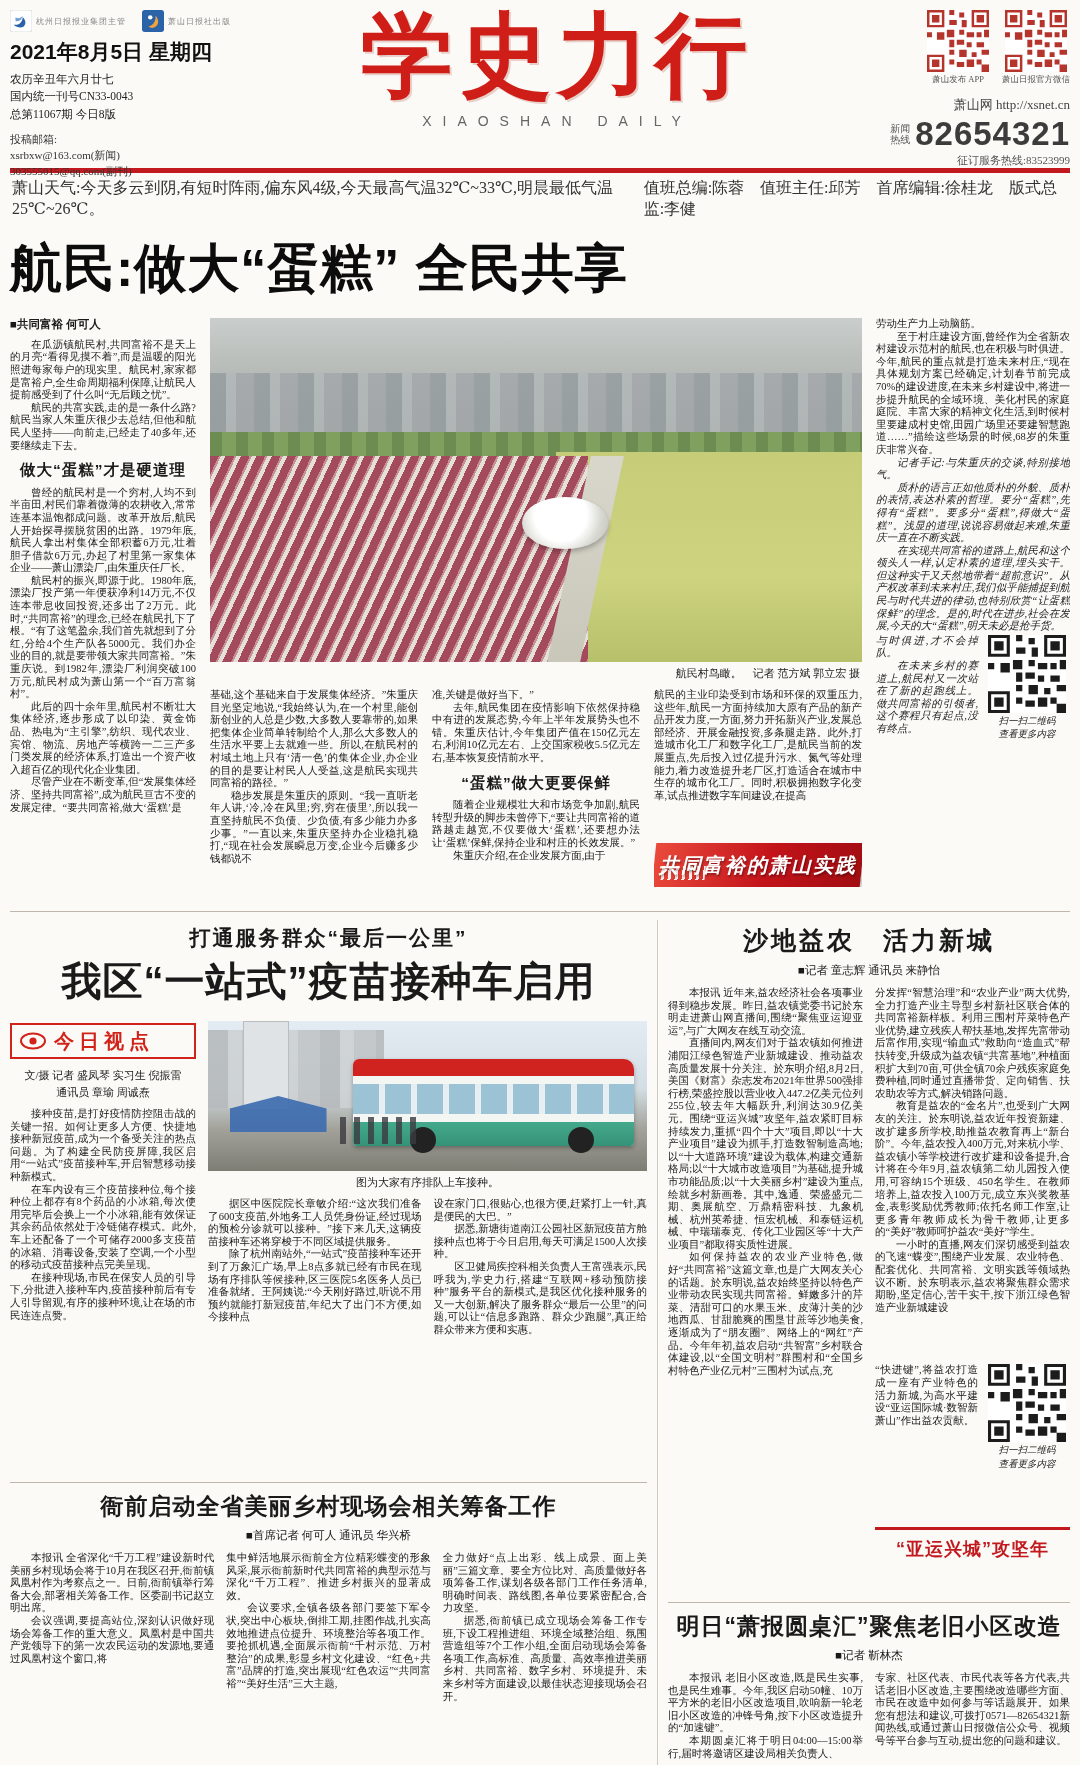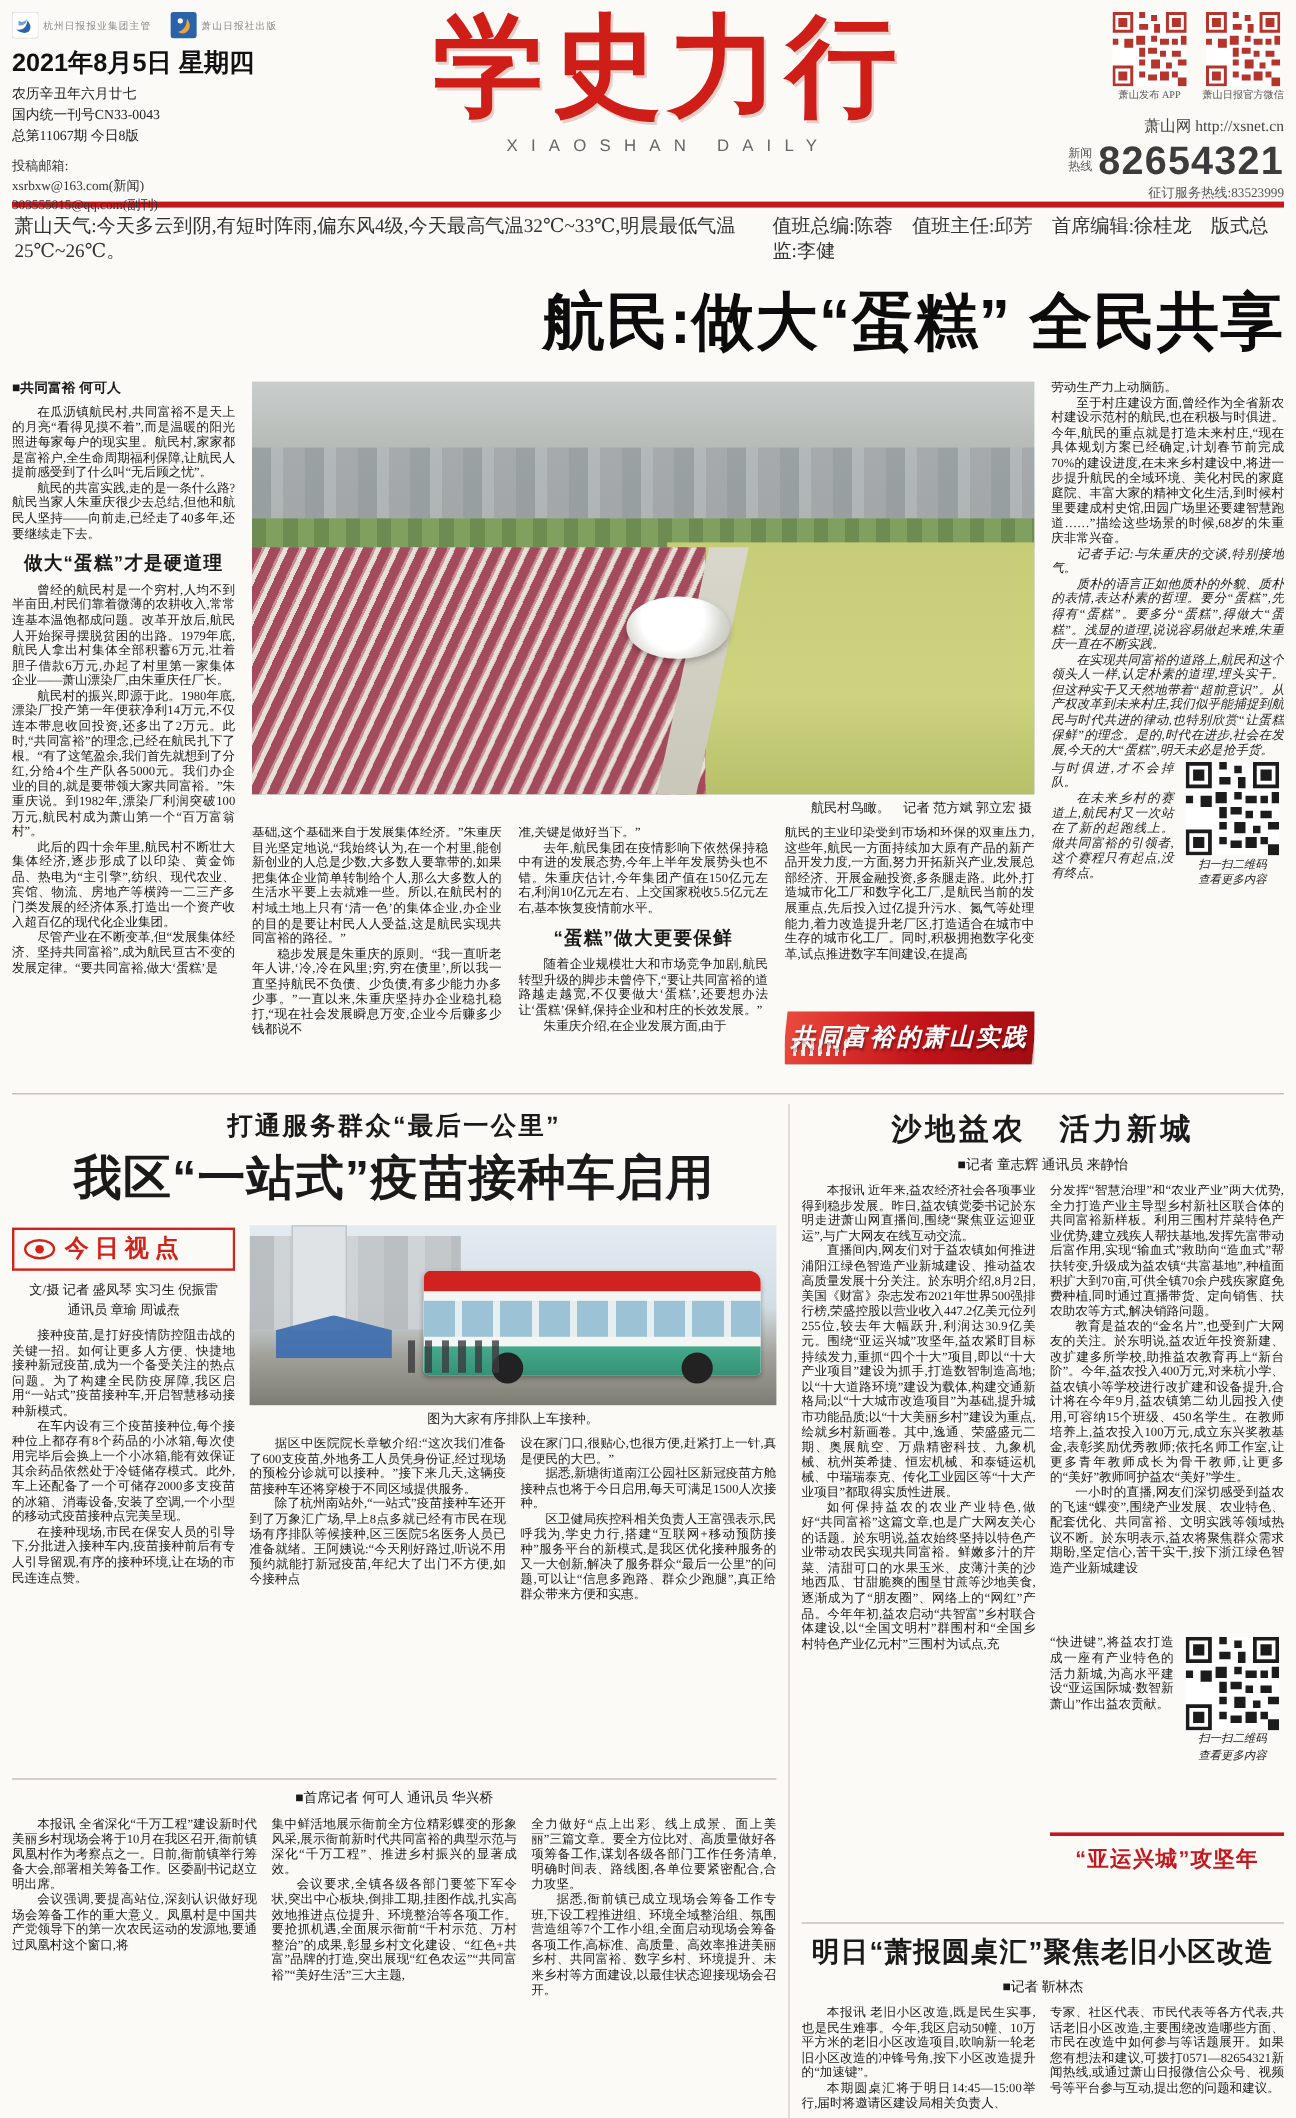--- a/index.html
+++ b/index.html
@@ -39,21 +39,21 @@
   .para.byl{text-indent:0;font-weight:700;font-family:"Liberation Sans","DejaVu Sans",sans-serif;font-size:11.5px;margin-bottom:7px;}
   .para.sub{text-indent:0;text-align:center;font-family:"Liberation Sans","DejaVu Sans",sans-serif;
             font-weight:800;font-size:15.5px;margin:9px 0 7px;letter-spacing:1px;}
   .para.kai{font-style:italic;color:#222;}
   .caption{font-size:11px;color:#222;margin:4px 2px 8px;}
   .caption.r{text-align:right;}
   .caption.c{text-align:center;}
   .hdiv{border:none;border-top:1px solid #bdb6a9;margin:9px 0 8px;}
   
   .lead-headline{font-family:"Liberation Sans","DejaVu Sans",sans-serif;font-weight:900;font-size:52px;
-                 text-align:right;margin:10px 0 14px;letter-spacing:1px;color:#0c0c0c;}
+                 text-align:left;margin:10px 0 14px;letter-spacing:1px;color:#0c0c0c;}
   .lead-cols{display:flex;gap:14px;}
   .sidecol{width:186px;height:584px;}
   .col5{width:194px;height:584px;}
   .lead-mid{flex:1;min-width:0;}
   .photo-lead{position:relative;height:344px;overflow:hidden;background:linear-gradient(180deg,#c9cdcc 0%,#b6bbb7 16%,#a2a7a1 30%,#a8b19e 36%);}
   .pl-city{position:absolute;top:16%;left:0;right:0;height:17%;opacity:.85;
            background:repeating-linear-gradient(90deg,#969da0 0 16px,#b2b7b8 16px 26px,#a3a7aa 26px 44px);}
   .pl-green{position:absolute;top:33%;left:0;right:0;height:7%;
            background:repeating-linear-gradient(90deg,#6d8c52 0 12px,#7fa05e 12px 26px);}
   .pl-field{position:absolute;right:0;top:39%;width:47%;height:61%;
@@ -329,20 +329,21 @@
                   <p class="para cont">设在家门口,很贴心,也很方便,赶紧打上一针,真是便民的大巴。”</p>
                   <p class="para p">据悉,新塘街道南江公园社区新冠疫苗方舱接种点也将于今日启用,每天可满足1500人次接种。</p>
                   <p class="para p">区卫健局疾控科相关负责人王富强表示,民呼我为,学史力行,搭建“互联网+移动预防接种”服务平台的新模式,是我区优化接种服务的又一大创新,解决了服务群众“最后一公里”的问题,可以让“信息多跑路、群众少跑腿”,真正给群众带来方便和实惠。</p>
                 </div>
             </div>
           </div>
         </div>
       </div>
       <hr class="hdiv">
       <div>
+        <div class="headline4">衙前启动全省美丽乡村现场会相关筹备工作</div>
         <div class="byline-c">■首席记者 何可人 通讯员 华兴桥</div>
         <div class="ya-cols">
           <div class="col">
               <p class="para p">本报讯 全省深化“千万工程”建设新时代美丽乡村现场会将于10月在我区召开,衙前镇凤凰村作为考察点之一。日前,衙前镇举行筹备大会,部署相关筹备工作。区委副书记赵立明出席。</p>
               <p class="para p">会议强调,要提高站位,深刻认识做好现场会筹备工作的重大意义。凤凰村是中国共产党领导下的第一次农民运动的发源地,要通过凤凰村这个窗口,将</p>
             </div>
           <div class="col">
               <p class="para cont">集中鲜活地展示衙前全方位精彩蝶变的形象风采,展示衙前新时代共同富裕的典型示范与深化“千万工程”、推进乡村振兴的显著成效。</p>
               <p class="para p">会议要求,全镇各级各部门要签下军令状,突出中心板块,倒排工期,挂图作战,扎实高效地推进点位提升、环境整治等各项工作。要抢抓机遇,全面展示衙前“千村示范、万村整治”的成果,彰显乡村文化建设、“红色+共富”品牌的打造,突出展现“红色农运”“共同富裕”“美好生活”三大主题,</p>
             </div>
@@ -386,21 +387,21 @@
           </div>
         </div>
       </div>
       <hr class="hdiv">
       <div>
         <div class="headline4">明日“萧报圆桌汇”聚焦老旧小区改造</div>
         <div class="byline-c">■记者 靳林杰</div>
         <div class="rt-cols">
           <div class="col">
               <p class="para p">本报讯 老旧小区改造,既是民生实事,也是民生难事。今年,我区启动50幢、10万平方米的老旧小区改造项目,吹响新一轮老旧小区改造的冲锋号角,按下小区改造提升的“加速键”。</p>
-              <p class="para p">本期圆桌汇将于明日14:45—15:00举行,届时将邀请区建设局相关负责人、</p>
+              <p class="para p">本期圆桌汇将于明日04:00—15:00举行,届时将邀请区建设局相关负责人、</p>
             </div>
           <div class="col">
               <p class="para cont">专家、社区代表、市民代表等各方代表,共话老旧小区改造,主要围绕改造哪些方面、市民在改造中如何参与等话题展开。如果您有想法和建议,可拨打0571—82654321新闻热线,或通过萧山日报微信公众号、视频号等平台参与互动,提出您的问题和建议。</p>
             </div>
         </div>
       </div>
     </div>
   </div>
 
 </div>

